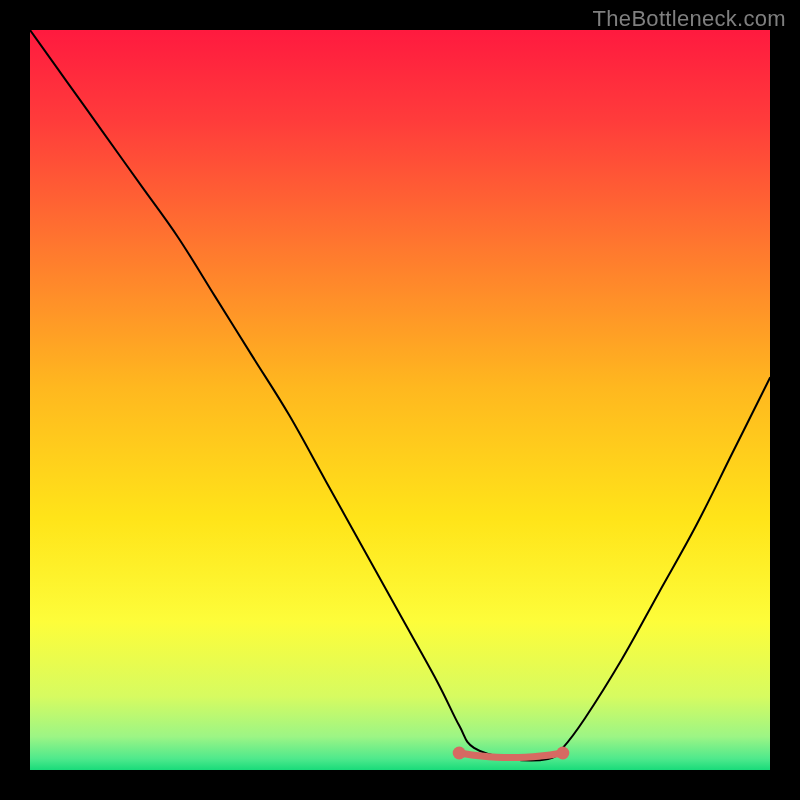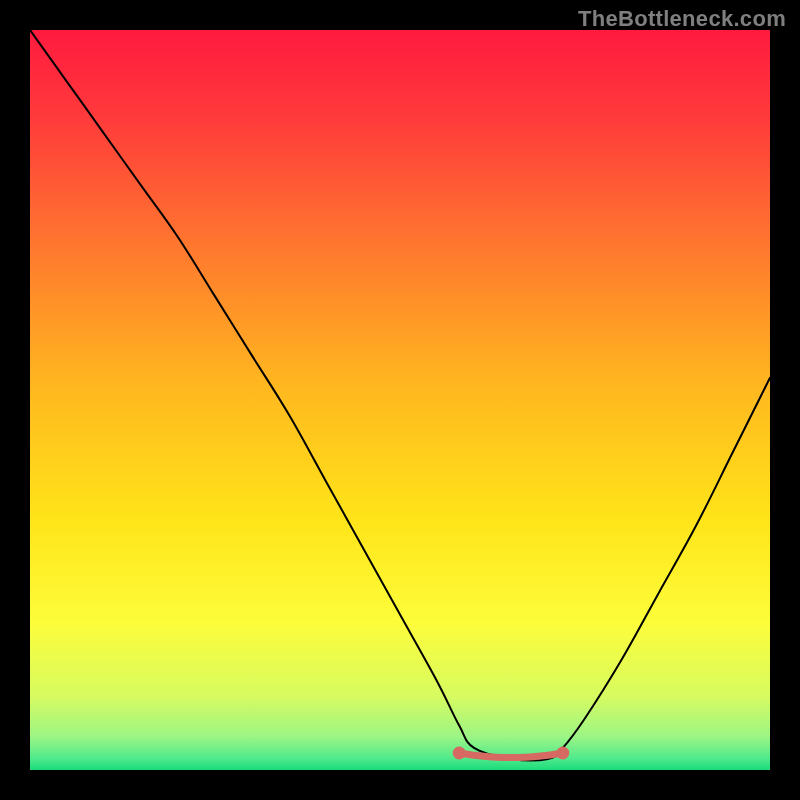--- a/index.html
+++ b/index.html
@@ -16,21 +16,21 @@
     width: 800px;
     height: 800px;
     background: #000;
   }
   .watermark {
     position: absolute;
     top: 6px;
     right: 14px;
     color: #7f7f7f;
     font-size: 22px;
-    font-weight: 700;
+    font-weight: 400;
     letter-spacing: 0.3px;
     z-index: 10;
   }
   .plot {
     position: absolute;
     left: 30px;
     top: 30px;
     width: 740px;
     height: 740px;
     overflow: hidden;

